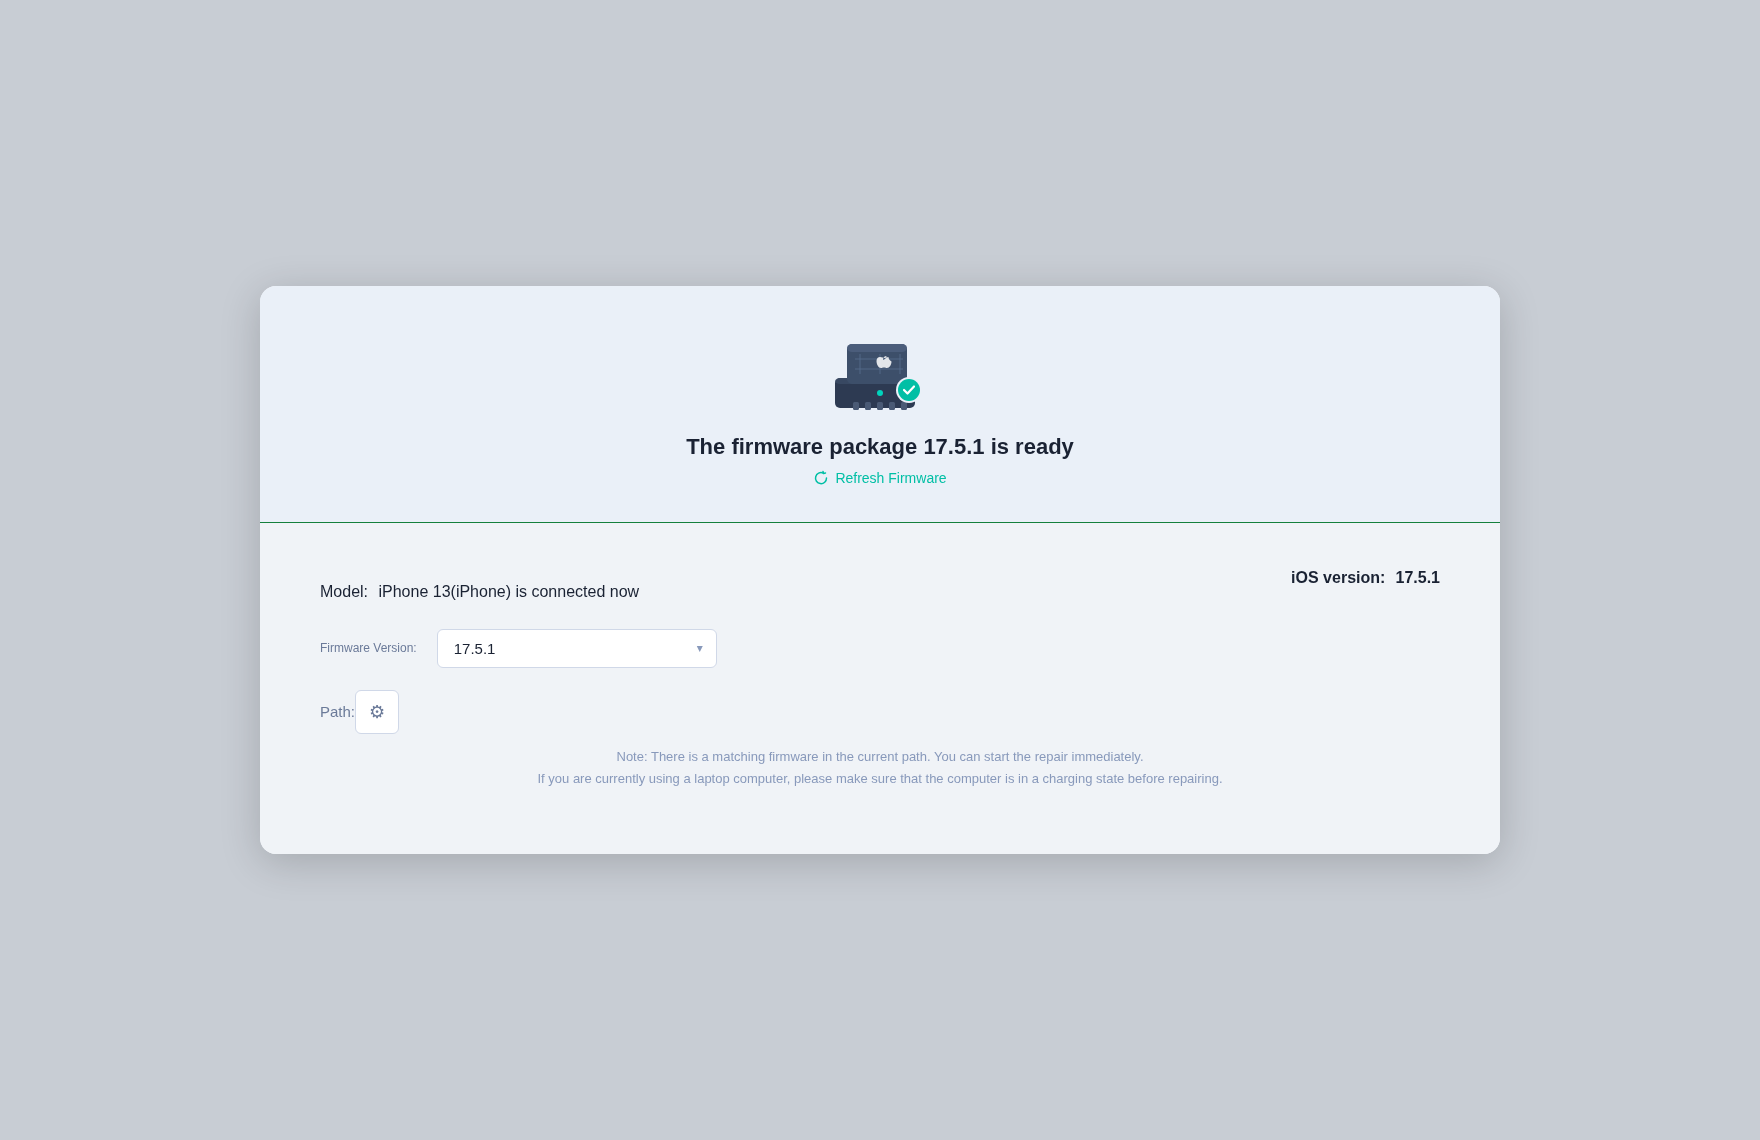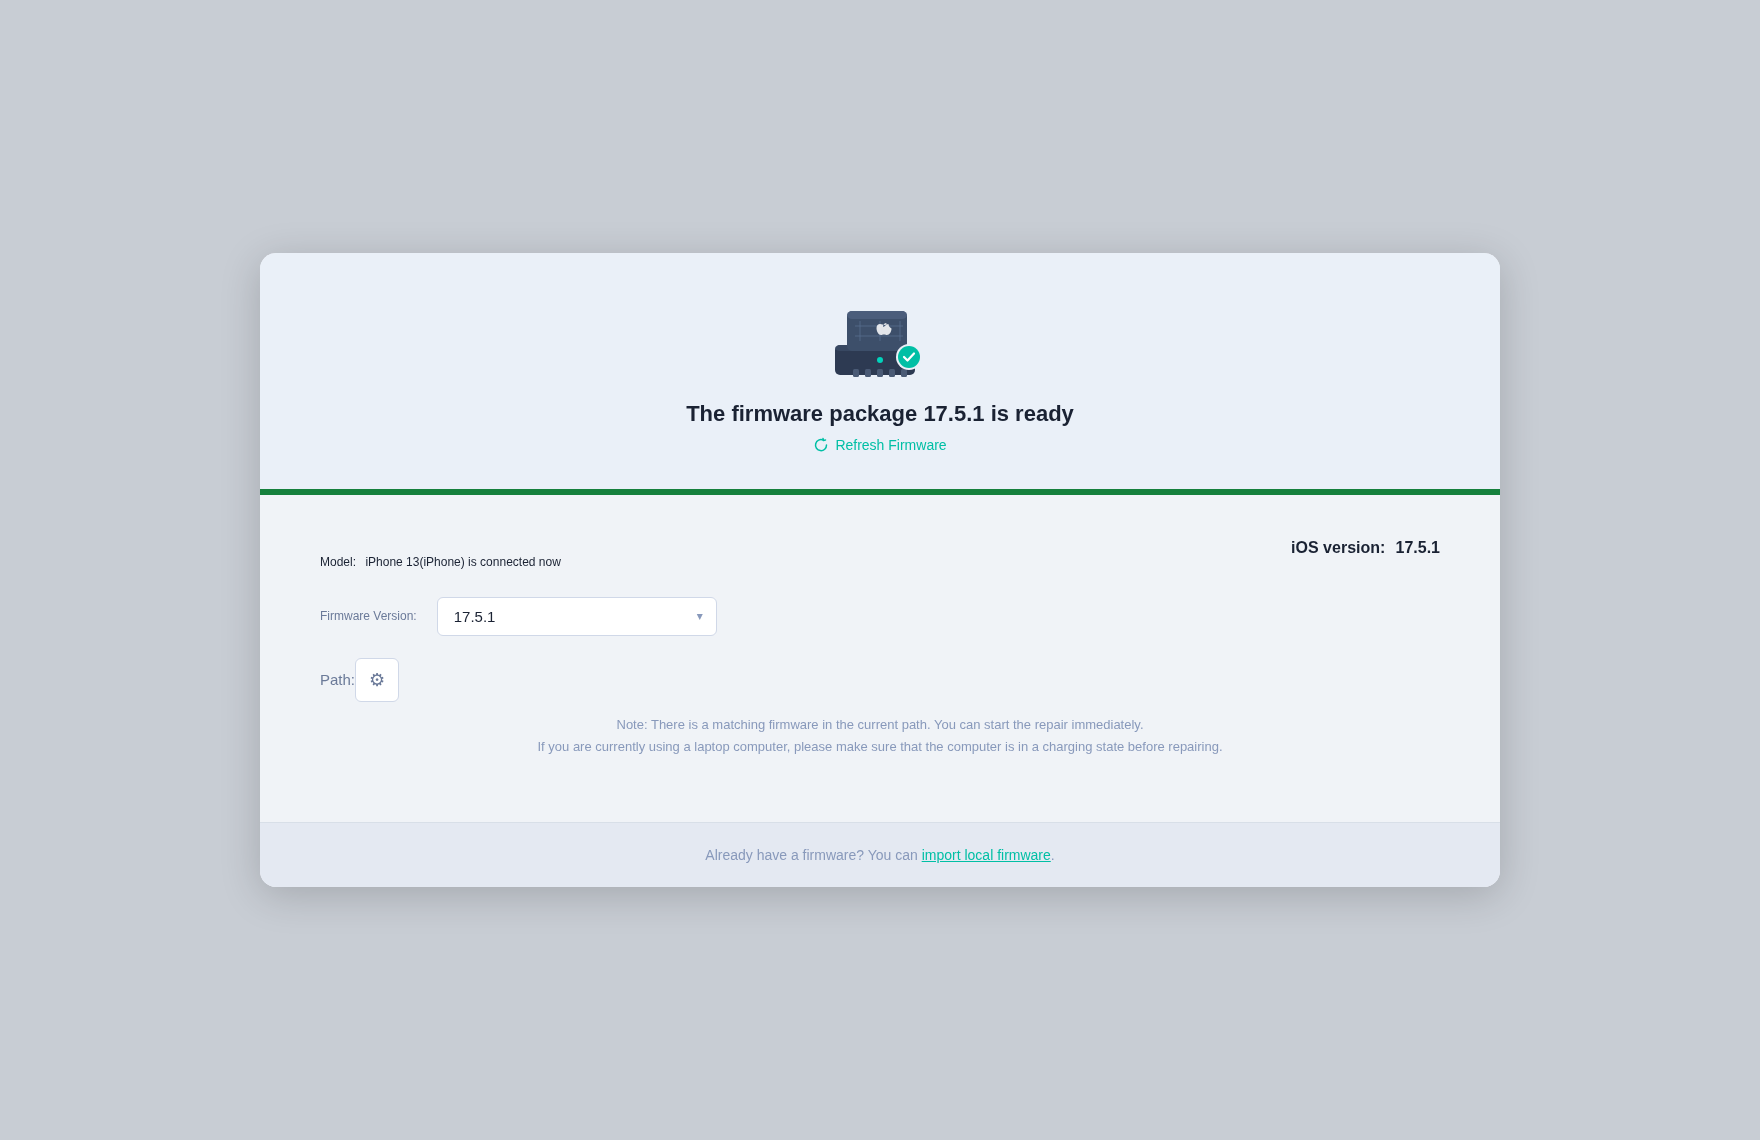--- a/index.html
+++ b/index.html
@@ -18,21 +18,21 @@
       box-shadow: 0 8px 40px rgba(0,0,0,0.18);
       overflow: hidden;
     }
     
     .top-panel {
       background: #eaf0f8;
       padding: 40px 60px 36px;
       display: flex;
       flex-direction: column;
       align-items: center;
-      border-bottom: 6px solid #15803d;
+      border-bottom: 1px solid #15803d;
     }
     .firmware-icon {
       width: 110px;
       height: 90px;
       position: relative;
       margin-bottom: 18px;
     }
     .firmware-title {
       font-size: 22px;
       font-weight: 700;
@@ -57,21 +57,21 @@
       padding: 32px 60px 36px;
       background: #f0f3f7;
     }
     .device-info-row {
       display: flex;
       justify-content: space-between;
       align-items: center;
       margin-bottom: 28px;
     }
     .device-model {
-      font-size: 12px;
+      font-size: 16px;
       color: #6b7a99;
       margin-top: 28px;
     }
     .device-model span {
       color: #1a2233;
       font-weight: 500;
     }
     .ios-version {
       font-size: 15px;
       color: #6b7a99;
@@ -290,18 +290,13 @@
       </button>
     </div>
 
     <p class="note-text">
       <span>Note: There is a matching firmware in the current path. You can start the repair immediately.</span><br>
       <span>If you are currently using a laptop computer, please make sure that the computer is in a charging state before repairing.</span>
     </p>
 
   </div>
 
-  <div class="bottom-footer">
-    <p class="footer-text">
-      <span>Already have a firmware? You can </span><a class="footer-link"><span>import local firmware</span></a><span>.</span>
-    </p>
-  </div>
 </div>
 
 </body></html>

